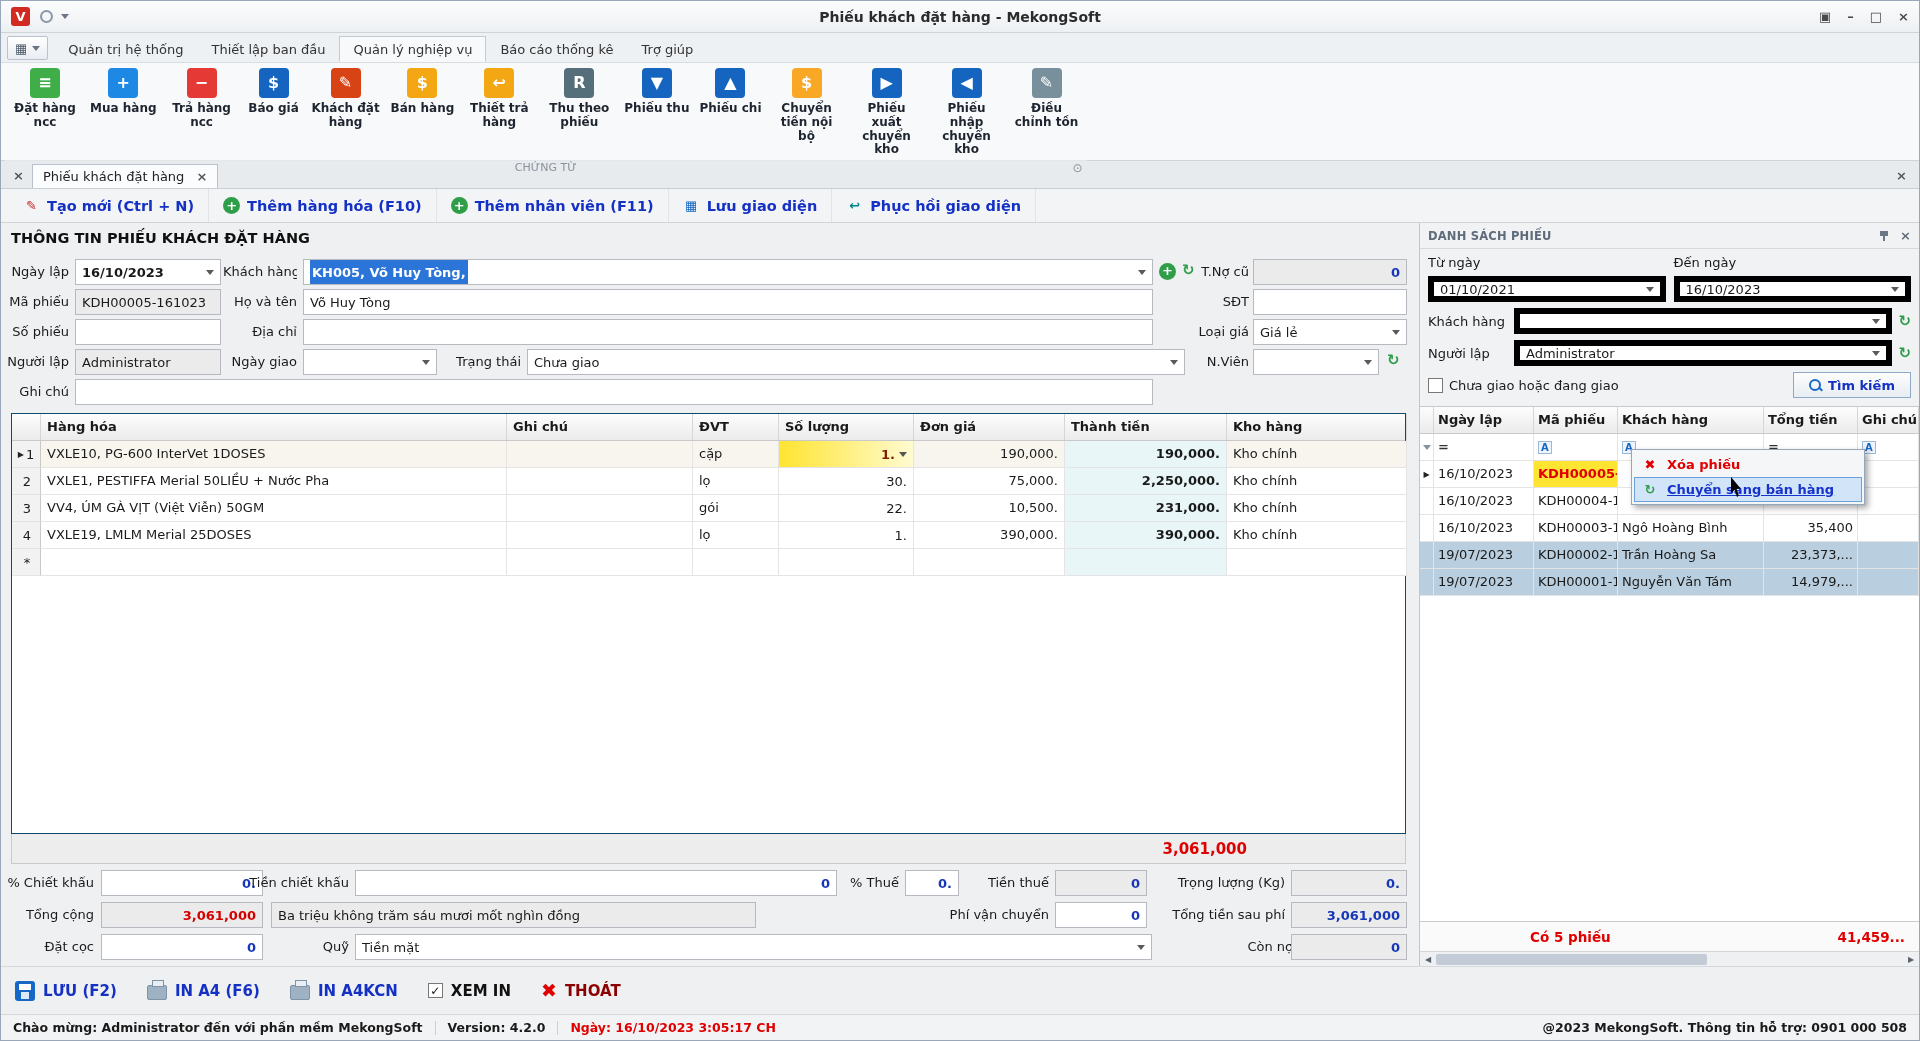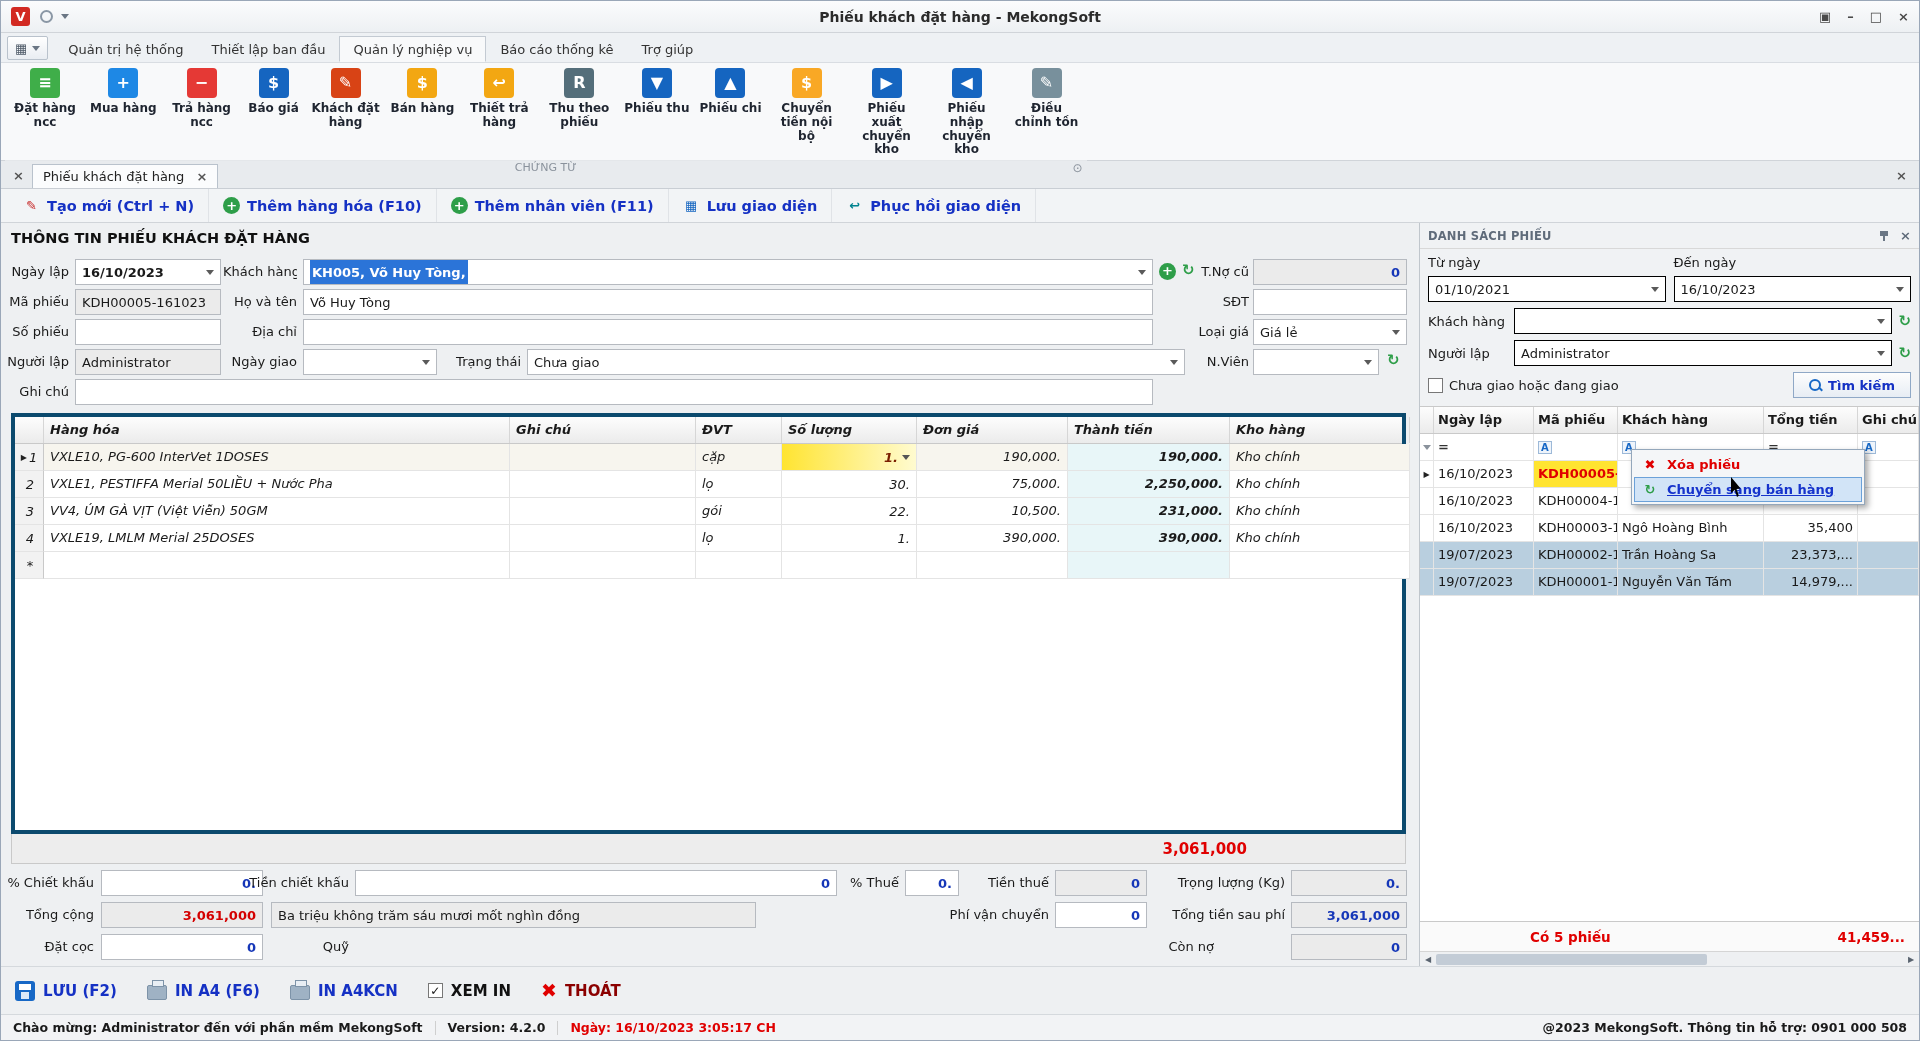--- a/index.html
+++ b/index.html
@@ -58,21 +58,21 @@
 .fld.num{justify-content:flex-end;color:#1637b8;font-weight:bold;}
 .fld.red{color:#d40000;font-weight:bold;}
 .fld.bold{font-weight:bold;}
 .caret{margin-left:auto;width:0;height:0;border:4px solid transparent;border-top:5px solid #5a5a5a;transform:translateY(2px);flex:0 0 auto;}
 .sel-text{background:#2b74d8;color:#fff;font-weight:bold;padding:12px 2px;}
 .plus-circle{position:absolute;width:17px;height:17px;border-radius:50%;background:#2e9e49;color:#fff;text-align:center;line-height:16px;font-weight:bold;font-size:13px;}
 .refresh{color:#2e9e49;font-size:15px;font-weight:bold;line-height:1;}
 .refresh.abs{position:absolute;}
 
 
-.igrid{margin-left:10px;width:1395px;border:4px solid #0c4a6e;background:#fff;display:flex;flex-direction:column;flex:1;min-height:0;font-style:italic;}
+.igrid{margin-left:10px;width:1395px;border:1px solid #0c4a6e;background:#fff;display:flex;flex-direction:column;flex:1;min-height:0;}
 .ig-header,.ig-row{display:grid;grid-template-columns:29px 466px 186px 86px 135px 151px 162px 180px;}
 .ig-header{height:27px;flex:0 0 27px;background:linear-gradient(#fdfdfd,#ebebeb);border-bottom:1px solid #c9c9c9;font-weight:bold;}
 .igh{padding:5px 6px;border-right:1px solid #d6d6d6;overflow:hidden;white-space:nowrap;}
 .ig-row{height:27px;flex:0 0 27px;}
 .igc{padding:5px 6px;border-right:1px solid #e4e4e4;border-bottom:1px solid #e4e4e4;overflow:hidden;white-space:nowrap;background:#fff;}
 .rowhead{background:#f2f2f2 !important;border-right:1px solid #c9c9c9;display:flex;align-items:center;justify-content:center;gap:2px;padding:0;}
 .mk{font-size:8px;color:#222;}
 .c-qty{display:flex;justify-content:flex-end;align-items:center;gap:4px;}
 .c-price,.c-total{text-align:right;}
 .c-total{background:#e8f6f8 !important;font-weight:bold;}
@@ -111,21 +111,21 @@
 .side-panel{flex:1;border-left:1px solid #c0c6cc;display:flex;flex-direction:column;background:#f0f2f4;min-width:0;}
 .sp-header{height:26px;flex:0 0 26px;display:flex;align-items:center;padding:0 8px;background:#f0f2f4;border-bottom:1px solid #d8d8d8;}
 .sp-title{font-size:11.5px;font-weight:bold;color:#5f6b7a;flex:1;letter-spacing:.2px;}
 .sp-hicons{display:flex;align-items:center;gap:10px;color:#5f6b7a;font-weight:bold;}
 .pin-icon{width:12px;height:12px;position:relative;display:inline-block;}
 .pin-icon:before{content:"";position:absolute;left:2px;top:1px;width:8px;height:5px;background:#6b7785;}
 .pin-icon:after{content:"";position:absolute;left:5px;top:6px;width:2px;height:5px;background:#6b7785;}
 .sp-filters{padding:6px 8px 8px;display:flex;flex-direction:column;gap:6px;}
 .sp-lblrow{display:grid;grid-template-columns:1fr 1fr;gap:8px;}
 .sp-dates{display:grid;grid-template-columns:1fr 1fr;gap:8px;}
-.sfld{height:26px;border:1px solid #000000;background:#fff;display:flex;align-items:center;padding:0 6px;overflow:hidden;white-space:nowrap;}
+.sfld{height:26px;border:6px solid #000000;background:#fff;display:flex;align-items:center;padding:0 6px;overflow:hidden;white-space:nowrap;}
 .sp-row{display:flex;align-items:center;gap:6px;}
 .sp-row .rowlbl{width:80px;flex:0 0 80px;}
 .sp-row .sfld{flex:1;}
 .search-btn{width:118px;height:26px;flex:0 0 118px;border:1px solid #8fa8c6;background:linear-gradient(#fdfdfd,#e7edf4);display:flex;align-items:center;justify-content:center;gap:6px;color:#1531c4;font-weight:bold;font-size:13px;font-family:inherit;}
 .magnifier{width:13px;height:13px;position:relative;display:inline-block;flex:0 0 13px;}
 .magnifier:before{content:"";position:absolute;left:0;top:0;width:8px;height:8px;border:2px solid #1768c6;border-radius:50%;}
 .magnifier:after{content:"";position:absolute;left:9px;top:9px;width:5px;height:2px;background:#1768c6;transform:rotate(45deg);}
 .sp-grid{flex:1;display:flex;flex-direction:column;background:#fff;border-top:1px solid #c9c9c9;min-height:0;overflow:hidden;}
 .sp-gh,.sp-grow,.sp-gfrow{display:grid;grid-template-columns:14px 100px 84px 146px 94px 1fr;}
 .sp-gh{height:27px;flex:0 0 27px;background:linear-gradient(#fdfdfd,#ebebeb);border-bottom:1px solid #c9c9c9;font-weight:bold;}
@@ -534,21 +534,25 @@
         <div class="lbl" style="left:1146px;width:138px;top:36px;">Tổng tiền sau phí</div>
         <div class="fld gray num" style="left:1290px;width:116px;top:36px;">
             <span>3,061,000</span>
           </div>
 
         <div class="lbl" style="left:0px;width:93px;top:68px;">Đặt cọc</div>
         <div class="fld num" style="left:100px;width:162px;top:68px;">
             <span>0</span>
           </div>
         <div class="lbl" style="left:300px;width:48px;top:68px;">Quỹ</div>
-        <div class="lbl" style="left:1125px;width:88px;top:68px;text-align:right;">Còn nợ</div>
+        <div class="fld" style="left:354px;width:797px;top:68px;">
+            <span>Tiền mặt</span>
+            <span class="caret"></span>
+          </div>
+        <div class="lbl" style="left:1204px;width:88px;top:68px;text-align:right;">Còn nợ</div>
         <div class="fld gray num" style="left:1290px;width:116px;top:68px;">
             <span>0</span>
           </div>
       </div>
     </div>
 
     <div class="side-panel">
       <div class="sp-header">
         <span class="sp-title">DANH SÁCH PHIẾU</span>
         <span class="sp-hicons">

